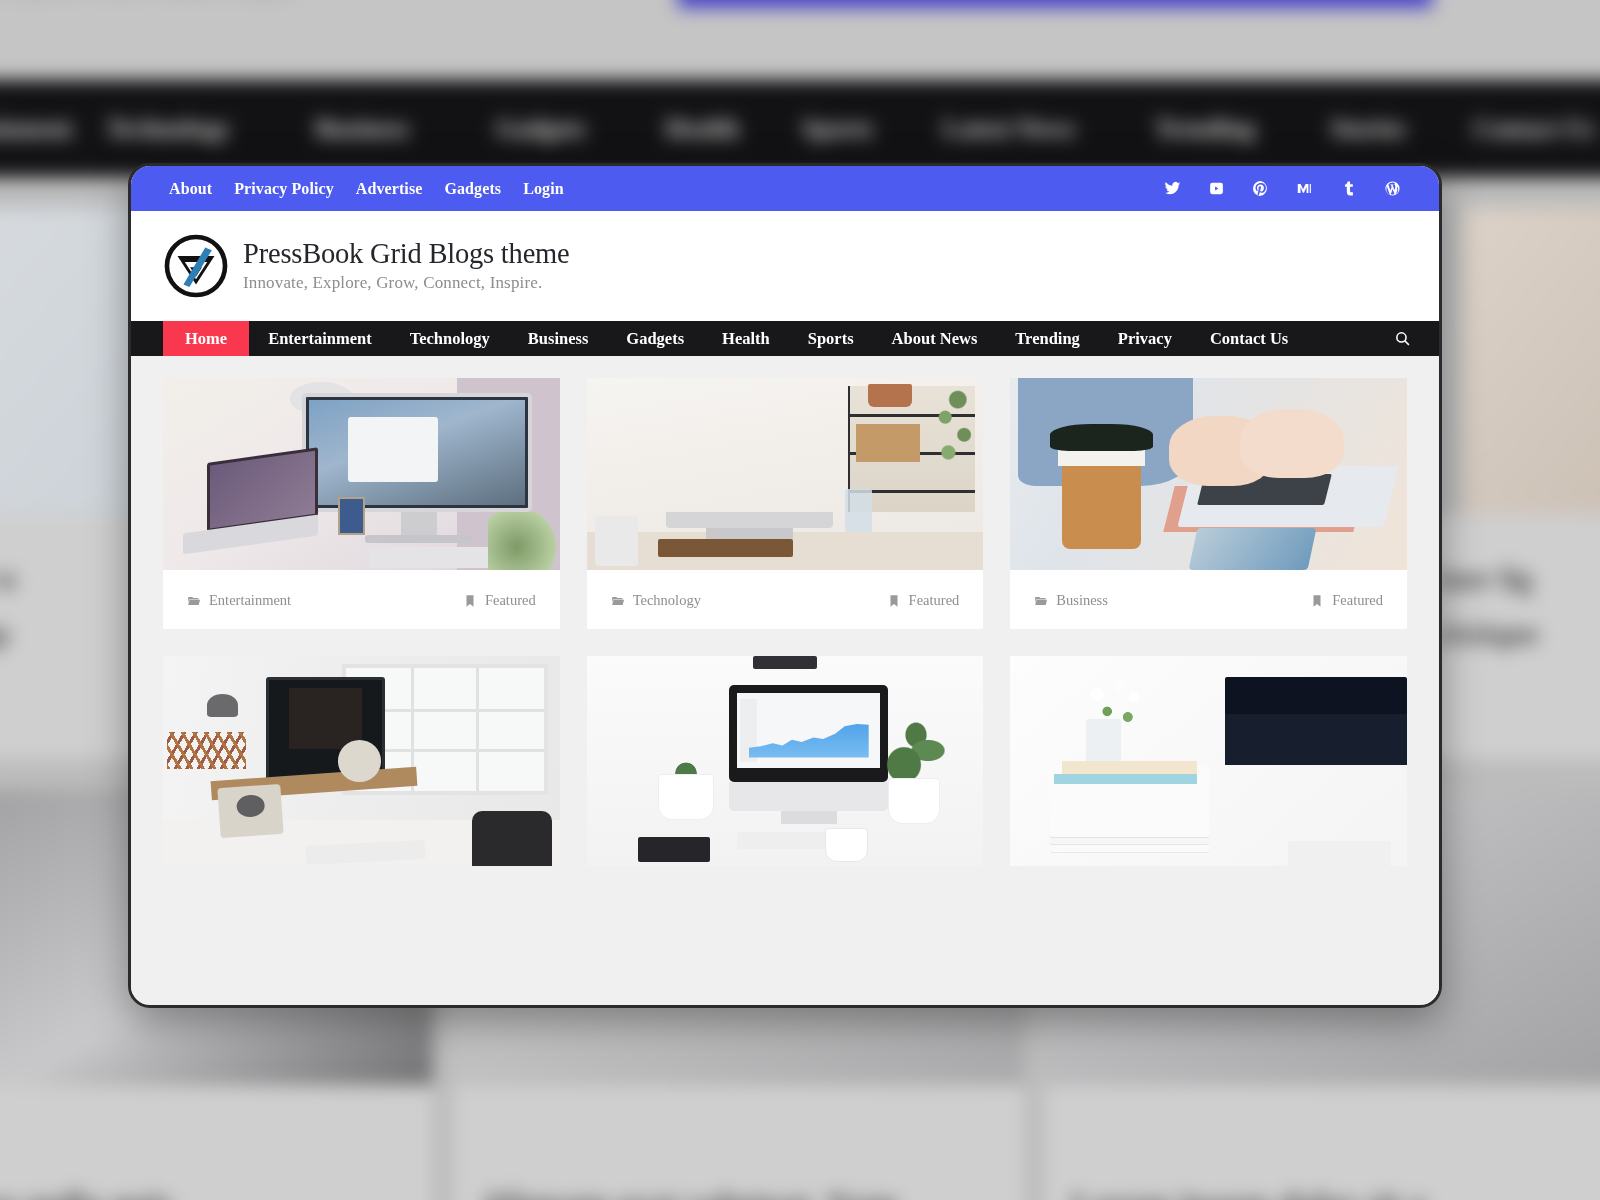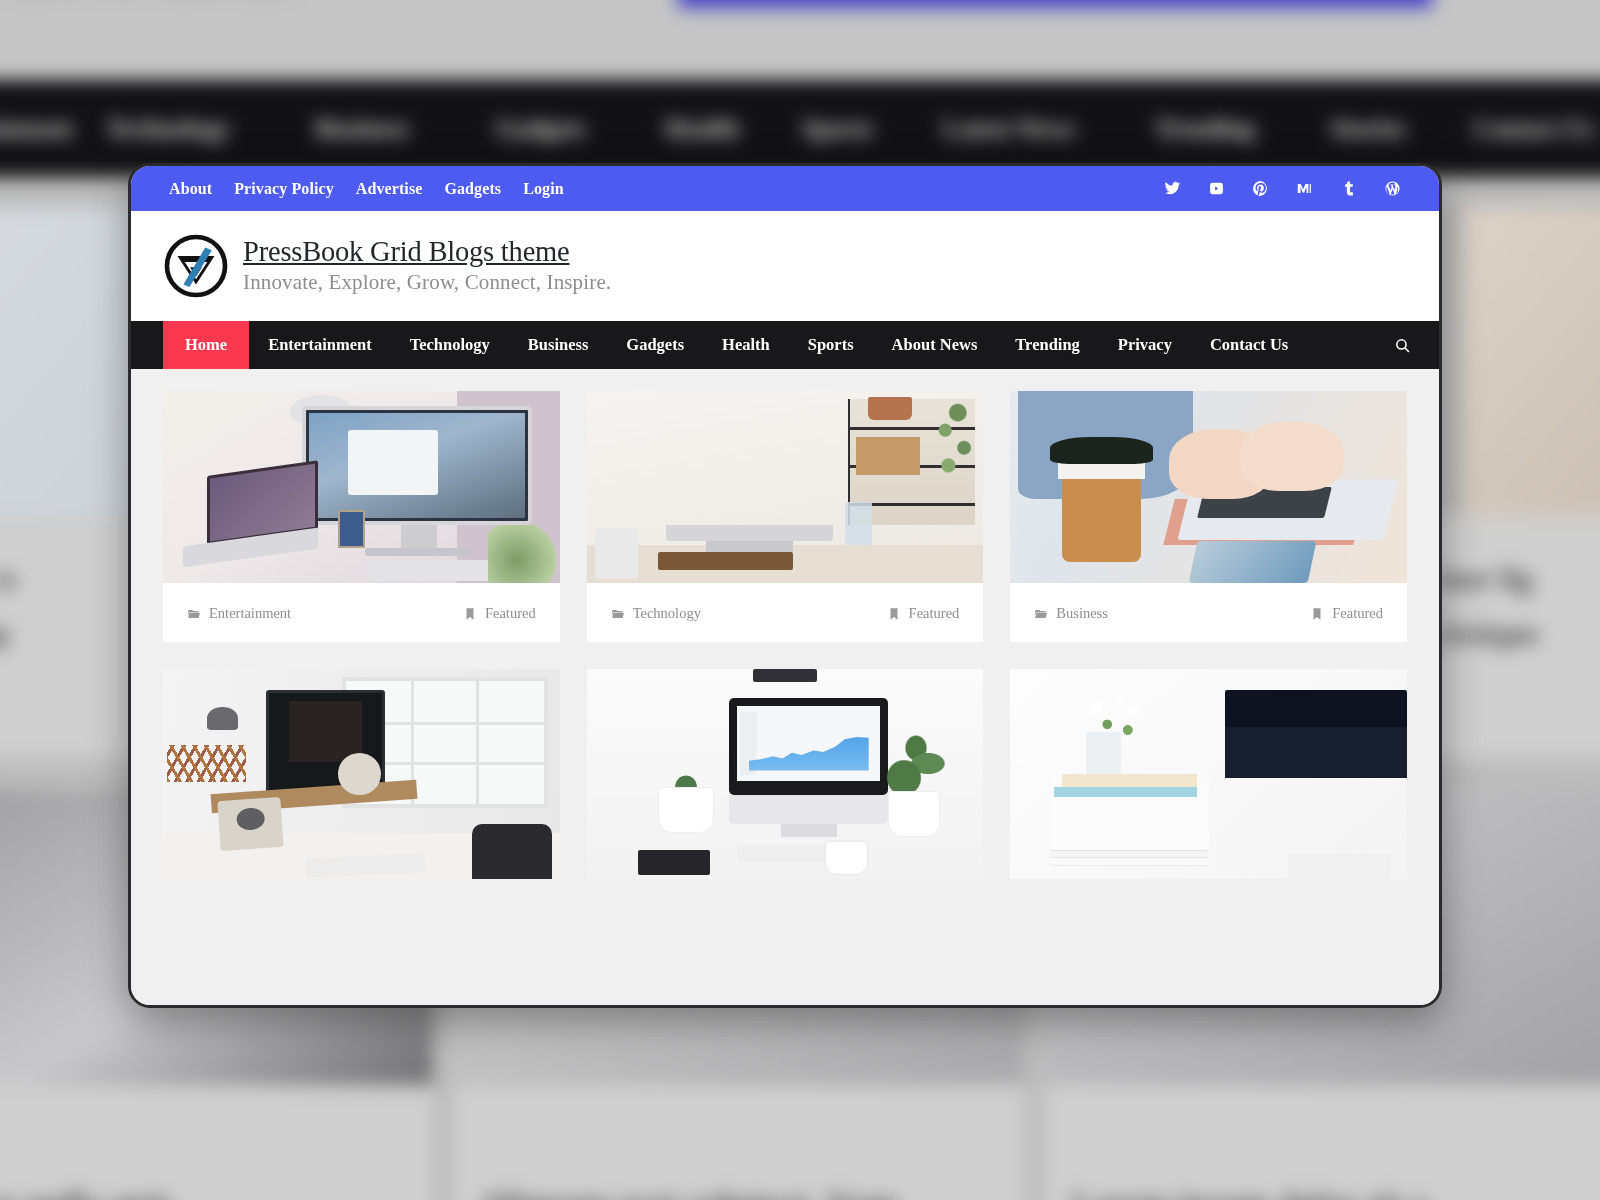--- a/index.html
+++ b/index.html
@@ -94,24 +94,24 @@
   .brandrow {
     height: 110px; background: #fff;
     display: flex; align-items: center;
     padding: 0 34px 0 32px;
   }
   .brand { display: flex; align-items: center; gap: 14px; }
   .logo { width: 66px; height: 66px; flex: 0 0 66px; }
   .brandtext { display: flex; flex-direction: column; gap: 4px; }
   .site-title {
     font-size: 28.5px; color: #23262b; font-family: "Liberation Serif", serif;
-    letter-spacing: -.2px; line-height: 1.05; text-decoration: underline;
+    letter-spacing: -.2px; line-height: 1.05;
   }
   .site-tagline {
-    font-size: 21px; color: #8d8d8d; font-family: "Liberation Serif", serif;
+    font-size: 17px; color: #8d8d8d; font-family: "Liberation Serif", serif;
     letter-spacing: .15px;
   }
   .adwrap {
     margin-left: auto;
     width: 700px; height: 82px;
     background: #fff;
     border: 2px solid #dcdcdc;
     display: flex; align-items: center; justify-content: center;
     padding: 5px;
   }
@@ -127,21 +127,21 @@
   .ad-btn {
     background: #fff; color: #1c1c4e;
     font-family: "Liberation Sans", sans-serif;
     font-style: italic; font-weight: bold; font-size: 23px;
     padding: 7px 18px; border-radius: 8px;
     letter-spacing: -.3px;
   }
 
   
   .mainnav {
-    height: 48px; background: #18181b;
+    height: 35px; background: #18181b;
     display: flex; align-items: stretch;
     padding-left: 32px; padding-right: 28px;
   }
   .navitem {
     display: flex; align-items: center;
     padding: 0 19px;
     color: #fff; font-size: 16.5px; font-weight: bold;
     font-family: "Liberation Serif", serif;
     white-space: nowrap; cursor: pointer;
   }

